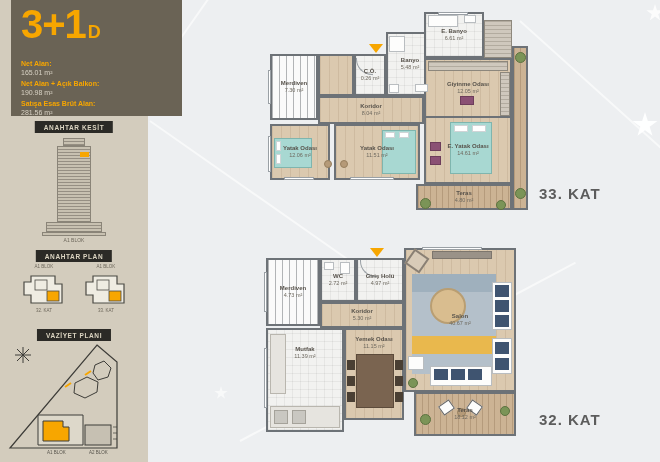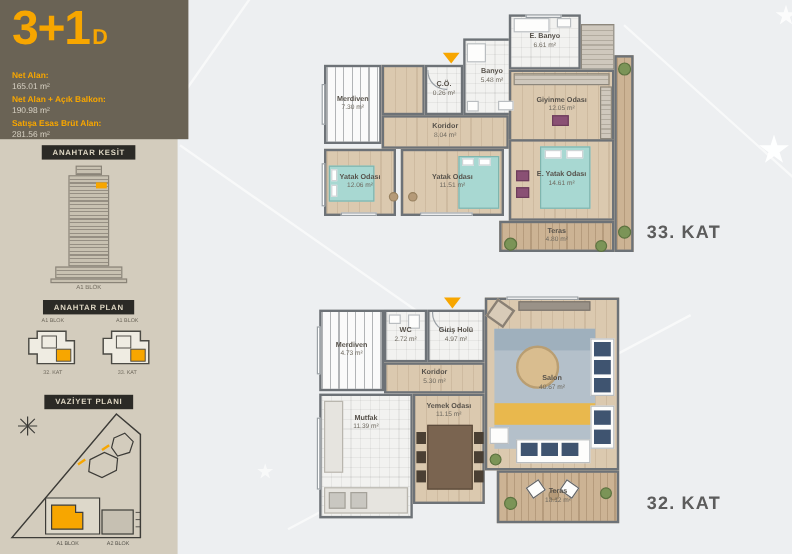--- a/index.html
+++ b/index.html
@@ -3,21 +3,21 @@
 <meta charset="utf-8">
 <style>
   html,body{margin:0;padding:0;background:#888;}
   .stage{position:relative;width:660px;height:462px;background:#edeff1;overflow:hidden;
          font-family:"Liberation Sans", sans-serif;}
   
   .bgline{position:absolute;height:2px;background:rgba(255,255,255,.6);transform-origin:left center;}
   .star{position:absolute;background:#fff;clip-path:polygon(50% 0%,61% 35%,98% 35%,68% 57%,79% 91%,50% 70%,21% 91%,32% 57%,2% 35%,39% 35%);}
   
   .sidebar{position:absolute;left:0;top:0;width:148px;height:462px;background:#d3ccbd;}
-  .sb-top{position:absolute;left:0;top:0;width:157px;height:116px;background:#6a6355;}
+  .sb-top{position:absolute;left:11px;top:0;width:171px;height:116px;background:#6a6355;}
   .unit{position:absolute;left:10px;top:2px;color:#f7a600;font-weight:bold;display:flex;align-items:baseline;}
   .unit .big{font-size:40px;letter-spacing:-1px;}
   .unit .small{font-size:18px;margin-left:2px;}
   .areas{position:absolute;left:10px;top:57px;width:132px;}
   .a-label{font-size:7px;font-weight:bold;color:#f7a600;line-height:9px;margin-top:2px;}
   .a-value{font-size:7px;color:#d8d2c4;line-height:9px;}
   .badge{position:absolute;left:50%;transform:translateX(-50%);background:#2b2a26;color:#dcd5c2;
          font-size:6.5px;font-weight:bold;letter-spacing:.6px;padding:2.5px 9px;white-space:nowrap;}
   .caption{position:absolute;width:148px;text-align:center;font-size:5px;color:#6e685c;}
   .lines{background-image:repeating-linear-gradient(180deg,#c8c1b1 0 2px,#968f83 2px 3px);border:1px solid #8a8478;box-sizing:border-box;}

